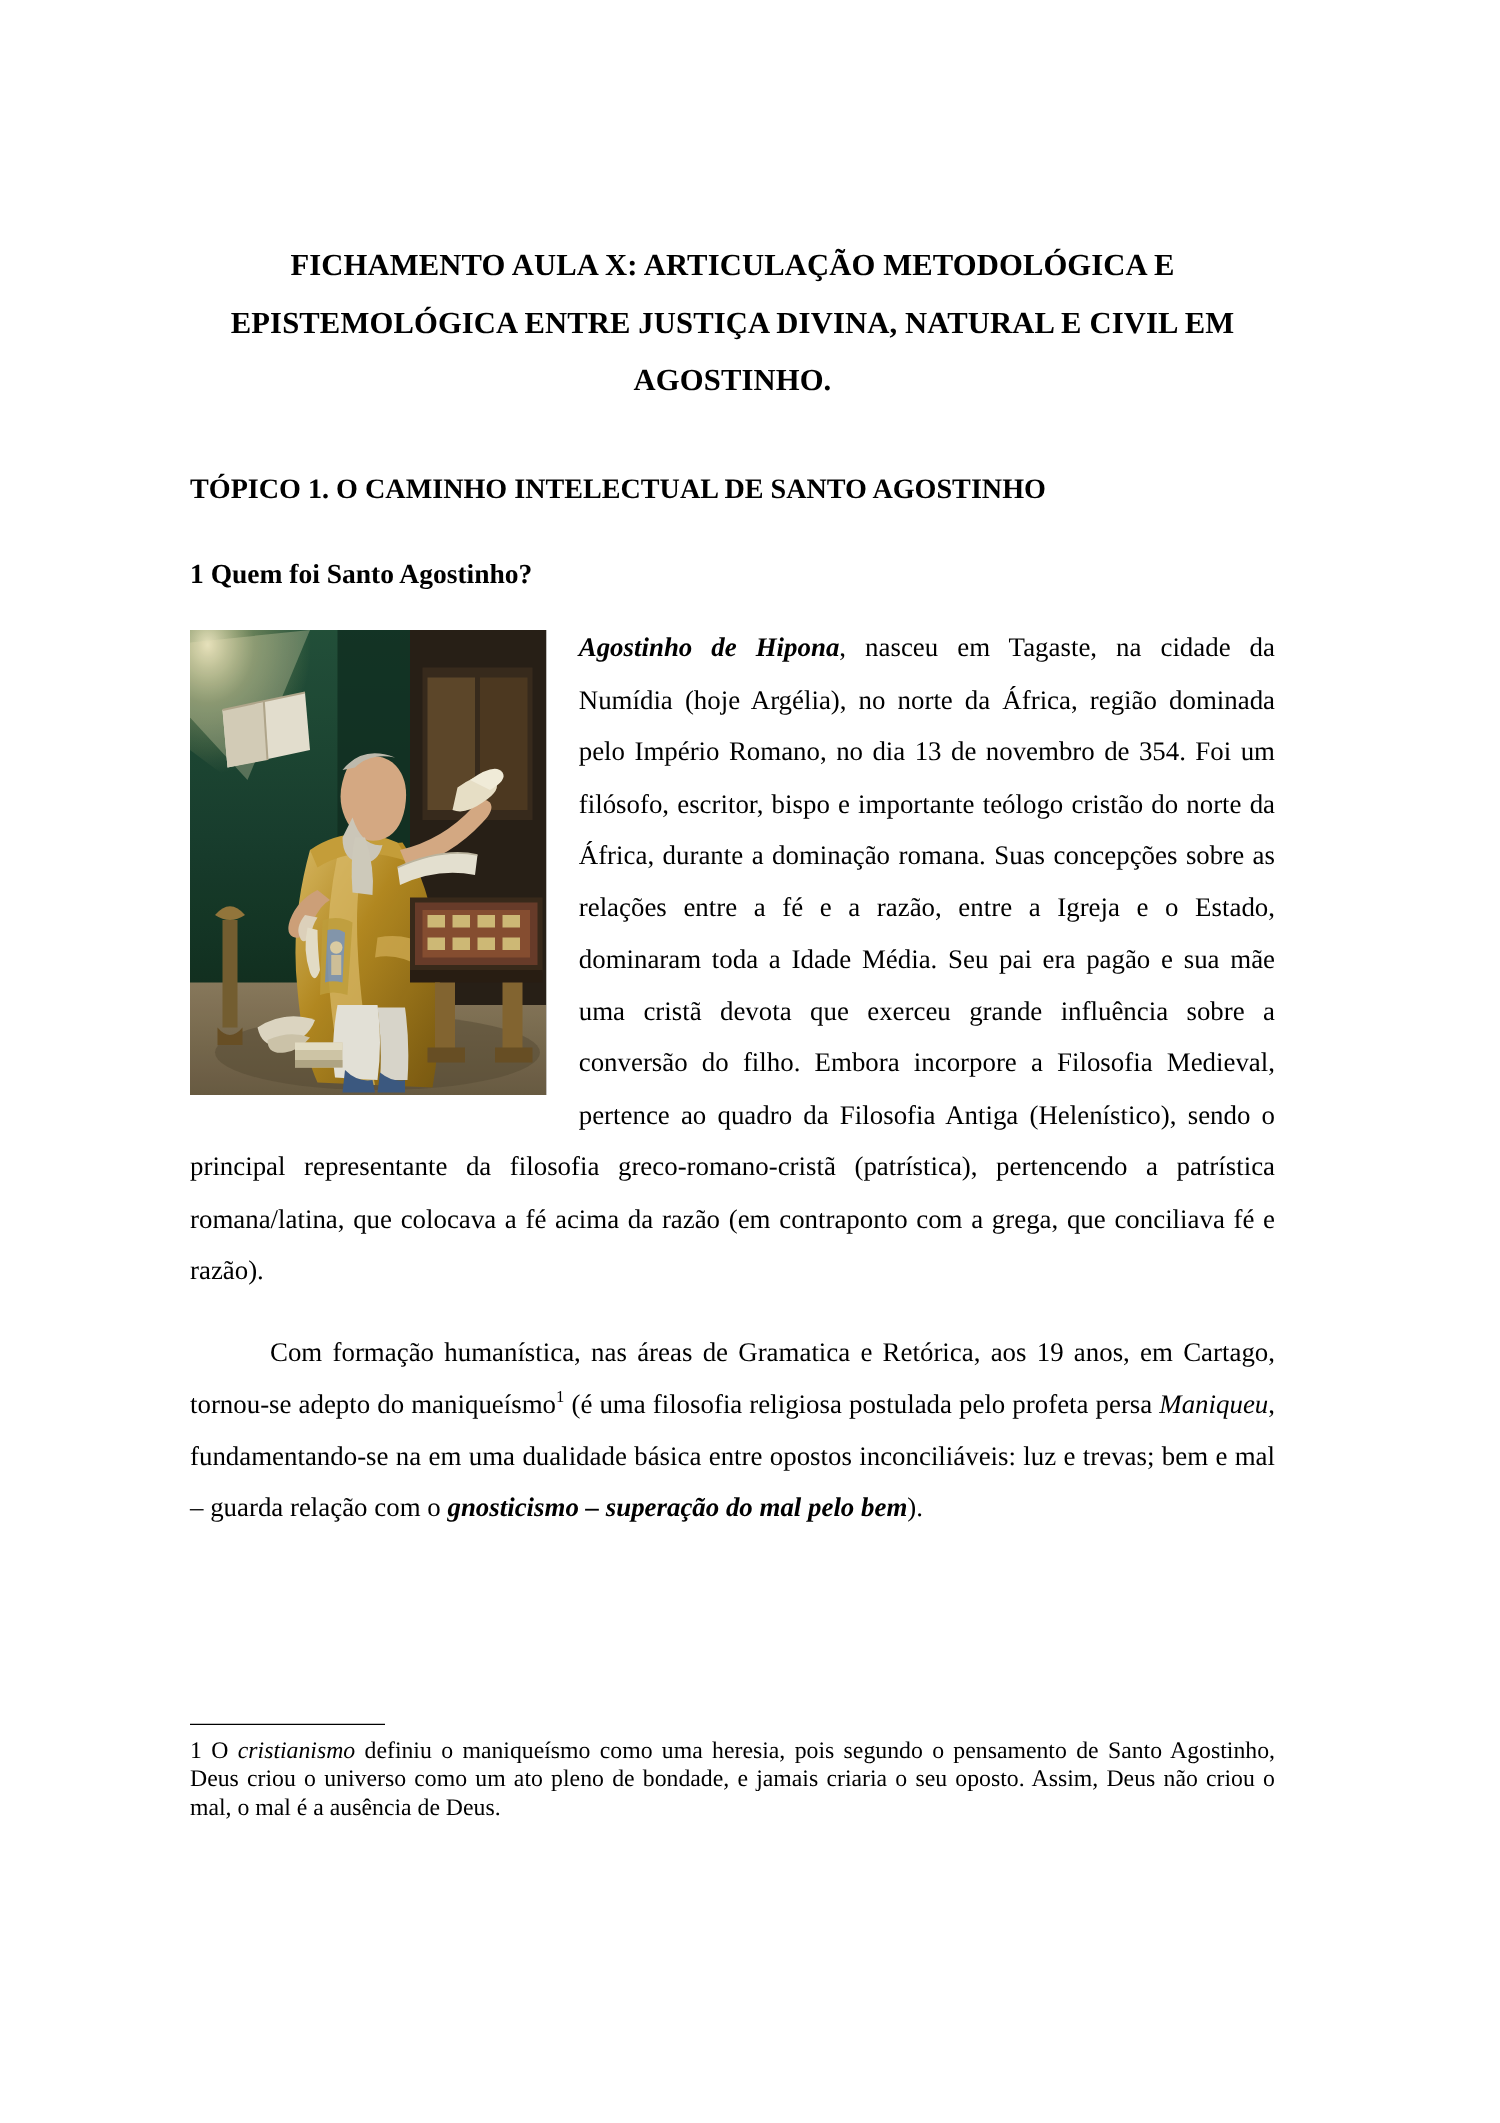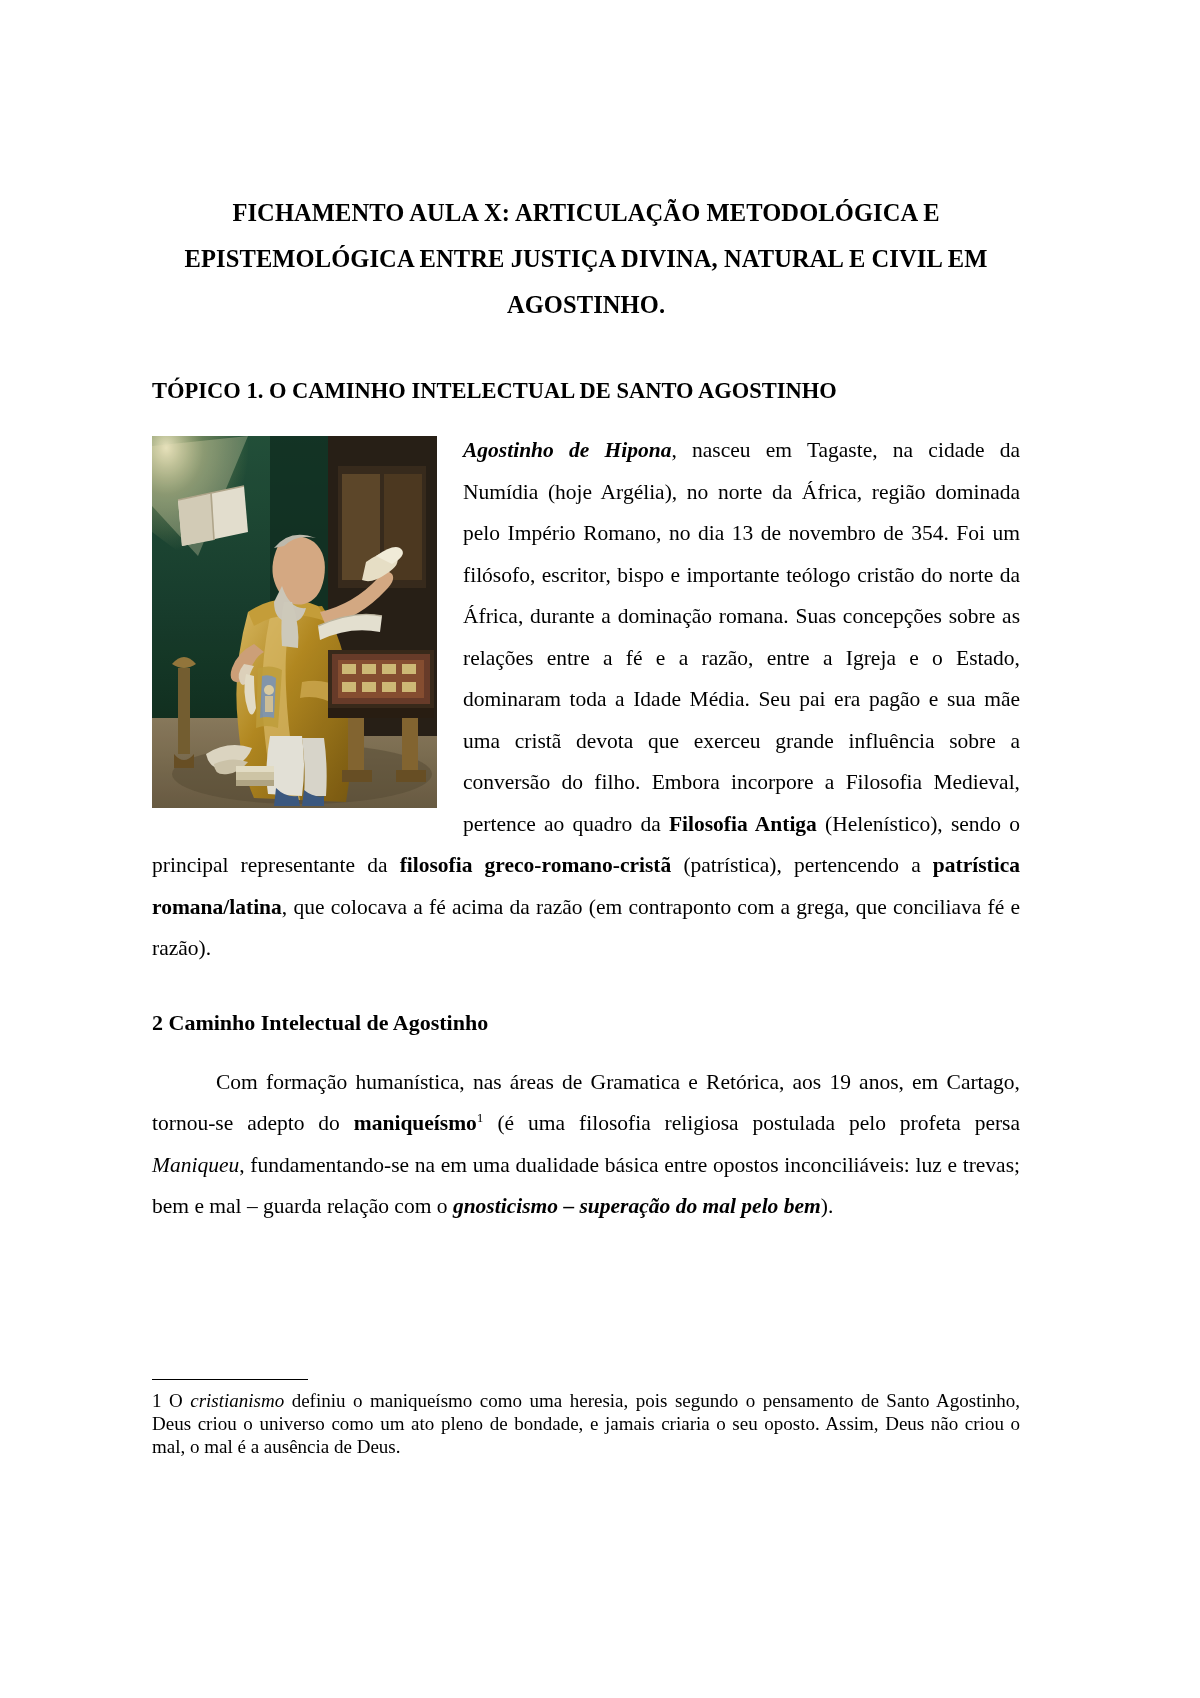--- a/index.html
+++ b/index.html
@@ -78,21 +78,21 @@
     width: 285px;
     height: 372px;
     margin: 6px 26px 8px 0;
     overflow: hidden;
     border: 0;
     position: relative;
     background: #2b2217;
   }
   .figure svg { display: block; width: 285px; height: 372px; }
 
-  b, strong { font-weight: bold; }
+  b, strong { font-weight: normal; }
   i, em { font-style: italic; }
   .bi { font-weight: bold; font-style: italic; }
   .bui { font-weight: bold; font-style: italic; }
   sup {
     font-size: 0.62em;
     vertical-align: super;
     line-height: 0;
   }
 
   
@@ -119,20 +119,21 @@
 <body>
 
 <div class="page">
 
   <div class="content">
 
     <h1 class="doc-title">FICHAMENTO AULA X: ARTICULAÇÃO METODOLÓGICA E EPISTEMOLÓGICA ENTRE JUSTIÇA DIVINA, NATURAL E CIVIL EM AGOSTINHO.</h1>
 
     <h2 class="topic-heading">TÓPICO 1. O CAMINHO INTELECTUAL DE SANTO AGOSTINHO</h2>
 
+    <h3 class="sub-heading">1 Quem foi Santo Agostinho?</h3>
 
     <p class="body-par">
 
       <span class="figure">
         <svg viewBox="0 0 285 372" xmlns="http://www.w3.org/2000/svg" aria-hidden="true">
           <defs>
             <linearGradient id="drape" x1="0" y1="0" x2="0" y2="1">
               <stop offset="0%" stop-color="#24543c"></stop>
               <stop offset="55%" stop-color="#1a4130"></stop>
               <stop offset="100%" stop-color="#12301f"></stop>
@@ -255,21 +256,20 @@
             <rect x="113" y="260" width="8" height="16" fill="#d8cdad"></rect>
           </g>
 
           <rect x="0" y="0" width="285" height="372" fill="#000" opacity="0.05"></rect>
         </svg>
       </span>
 
       <b class="bi">Agostinho de Hipona</b><span>, nasceu em Tagaste, na cidade da Numídia (hoje Argélia), no norte da África, região dominada pelo Império Romano, no dia 13 de novembro de 354. Foi um filósofo, escritor, bispo e importante teólogo cristão do norte da África, durante a dominação romana. Suas concepções sobre as relações entre a fé e a razão, entre a Igreja e o Estado, dominaram toda a Idade Média. Seu pai era pagão e sua mãe uma cristã devota que exerceu grande influência sobre a conversão do filho. Embora incorpore a Filosofia Medieval, pertence ao quadro da </span><b>Filosofia Antiga</b><span> (Helenístico), sendo o principal representante da </span><b>filosofia greco-romano-cristã</b><span> (patrística), pertencendo a </span><b>patrística romana/latina</b><span>, que colocava a fé acima da razão (em contraponto com a grega, que conciliava fé e razão).</span>
     </p>
 
-    <h3 class="sub-heading">2 Caminho Intelectual de Agostinho</h3>
 
     <p class="body-par indent"><span>Com formação humanística, nas áreas de Gramatica e Retórica, aos 19 anos, em Cartago, tornou-se adepto do </span><b>maniqueísmo</b><sup>1</sup><span> (é uma filosofia religiosa postulada pelo profeta persa </span><i>Maniqueu</i><span>, fundamentando-se na em uma dualidade básica entre opostos inconciliáveis: luz e trevas; bem e mal – guarda relação com o </span><b class="bui">gnosticismo – superação do mal pelo bem</b><span>).</span></p>
 
 
   </div>
 
   <div class="footnote-area">
     <div class="footnote-rule"></div>
     <p class="footnote-text"><span>1</span><span> O </span><i>cristianismo</i><span> definiu o maniqueísmo como uma heresia, pois segundo o pensamento de Santo Agostinho, Deus criou o universo como um ato pleno de bondade, e jamais criaria o seu oposto. Assim, Deus não criou o mal, o mal é a ausência de Deus.</span></p>
   </div>

